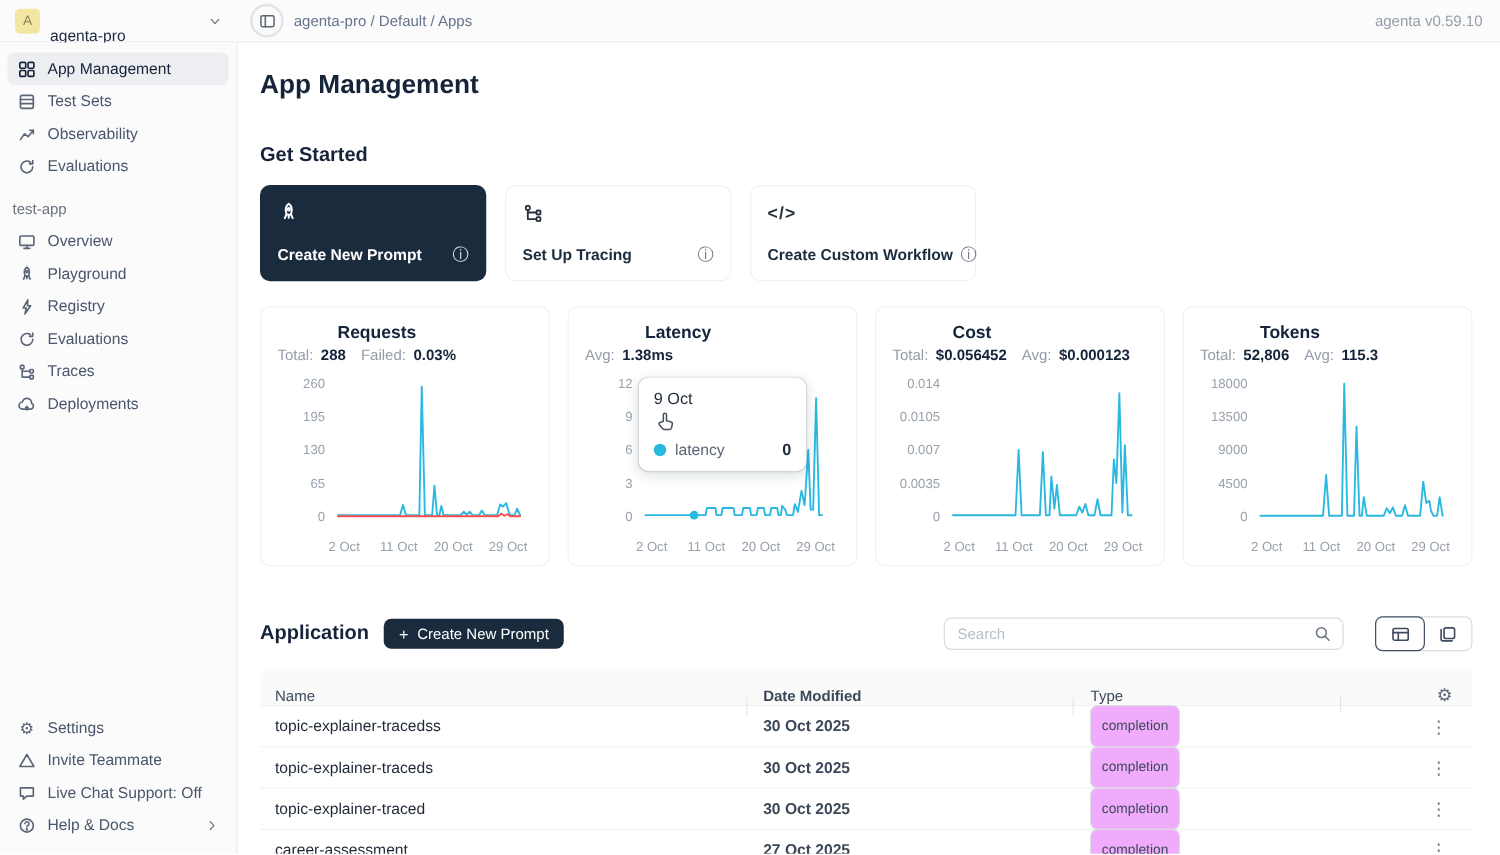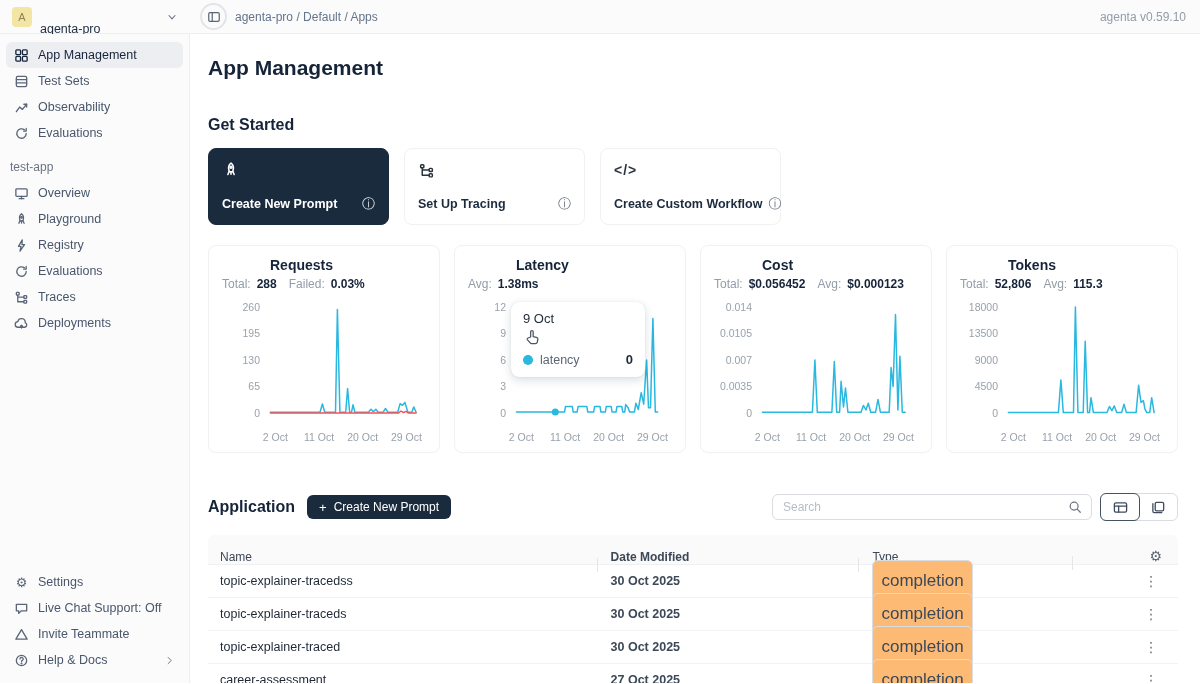--- a/index.html
+++ b/index.html
@@ -70,42 +70,42 @@
   .tt-dot { width:10px; height:10px; border-radius:50%; background:#29b8e0; flex:0 0 auto; }
   .tt-series { font-size:12.5px; color:#5b6675; }
   .tt-value { margin-left:auto; font-size:13px; font-weight:600; color:#1f2937; }
   .hand-cursor { position:absolute; left:14px; top:27px; color:#4b5563; }
 
   
   .app-header { display:flex; align-items:center; margin-top:40px; }
   .app-heading { font-size:16px; font-weight:600; color:#16243a; }
   .create-btn { margin-left:12px; height:24px; display:flex; align-items:center; gap:7px; background:#1b2b3e; color:#fff; border:none; border-radius:6px; padding:0 12px; font-size:12px; font-family:inherit; cursor:pointer; }
   .plus-glyph { font-size:13px; }
-  .right-tools { margin-left:auto; display:flex; align-items:center; gap:8px; }
+  .right-tools { margin-left:auto; display:flex; align-items:center; gap:25px; }
   .search-box { width:320px; height:26px; border:1px solid #d9dde2; border-radius:6px; background:#fff; display:flex; align-items:center; overflow:hidden; }
   .search-box input { flex:1; border:none; outline:none; font-size:12px; padding:0 10px; color:#1f2937; font-family:inherit; background:transparent; }
   .search-box input::placeholder { color:#b6bec7; }
   .search-btn { width:32px; height:100%; display:flex; align-items:center; justify-content:center; color:#6b7280; border:none; background:transparent; cursor:pointer; }
   .view-toggle { display:flex; border:1px solid #d9dde2; border-radius:6px; background:#fff; }
   .vt-btn { width:38px; height:26px; display:flex; align-items:center; justify-content:center; color:#3f4c5d; background:transparent; border:none; cursor:pointer; }
   .vt-btn.selected { border:1.5px solid #455263; border-radius:6px; margin:-1px; height:28px; width:40px; background:#fff; }
 
   
   .table { margin-top:14px; }
   .thead { display:flex; align-items:flex-end; height:30px; background:#fafafa; border-radius:6px 6px 0 0; font-size:12px; color:#3c4858; border-bottom:1px solid #f0f0f0; }
   .trow { display:flex; align-items:center; height:33px; border-bottom:1px solid #f2f2f4; font-size:12.5px; cursor:pointer; }
   .col-name { flex:0 0 41.5%; padding-left:12px; }
   .col-date { flex:0 0 27%; position:relative;font-weight:bold; }
   .col-type { flex:0 0 22%; position:relative; }
   .col-actions { flex:1; display:flex; justify-content:flex-end; padding-right:16px; position:relative; }
   .thead .col-date::before, .thead .col-type::before, .thead .col-actions::before {
     content:""; position:absolute; left:-14px; top:8px; width:1px; height:14px; background:#e4e7ea; }
   .cell-name { color:#1f2937; }
   .cell-date { color:#3c4858; }
-  .badge { display:inline-block; border:1px solid #d9dde2; border-radius:6px; padding:10px 8px; font-size:17px; color:#3c4858; background:#fdba74; }
+  .badge { display:inline-block; border:1px solid #d9dde2; border-radius:6px; padding:10px 8px; font-size:11px; color:#3c4858; background:#f0abfc; }
   .kebab { color:#6b7280; font-size:14px; cursor:pointer; padding:0 4px; }
   .gear { color:#5b6675; font-size:14px; cursor:pointer; }
 </style>
 </head>
 <body>
 
 <header class="topbar">
   <div class="topbar-left">
     <div class="org-select">
       <span class="avatar">A</span>
@@ -232,32 +232,32 @@
 
     <div class="side-spacer"></div>
 
     <div class="side-item">
       <span class="ic glyph">⚙</span>
       <span>Settings</span>
     </div>
     <div class="side-item">
       <span class="ic">
           <svg width="15" height="15" viewBox="0 0 16 16" class="stroke-ic">
+            <path d="M8 2.8 14 13H2z"></path>
+          </svg>
+        </span>
+      <span>Invite Teammate</span>
+    </div>
+    <div class="side-item">
+      <span class="ic">
+          <svg width="15" height="15" viewBox="0 0 16 16" class="stroke-ic">
             <path d="M13.5 3.5h-11v7h2.5v2.7l3-2.7h5.5z"></path>
           </svg>
         </span>
       <span>Live Chat Support: Off</span>
-    </div>
-    <div class="side-item">
-      <span class="ic">
-          <svg width="15" height="15" viewBox="0 0 16 16" class="stroke-ic">
-            <path d="M8 2.8 14 13H2z"></path>
-          </svg>
-        </span>
-      <span>Invite Teammate</span>
     </div>
     <div class="side-item">
       <span class="ic">
           <svg width="15" height="15" viewBox="0 0 16 16" class="stroke-ic">
             <circle cx="8" cy="8" r="5.5"></circle>
             <path d="M6.4 6.4a1.7 1.7 0 1 1 2.5 1.5c-.6.3-.9.7-.9 1.3"></path>
             <circle cx="8" cy="11.2" r="0.4" fill="currentColor"></circle>
           </svg>
         </span>
       <span>Help &amp; Docs</span>

